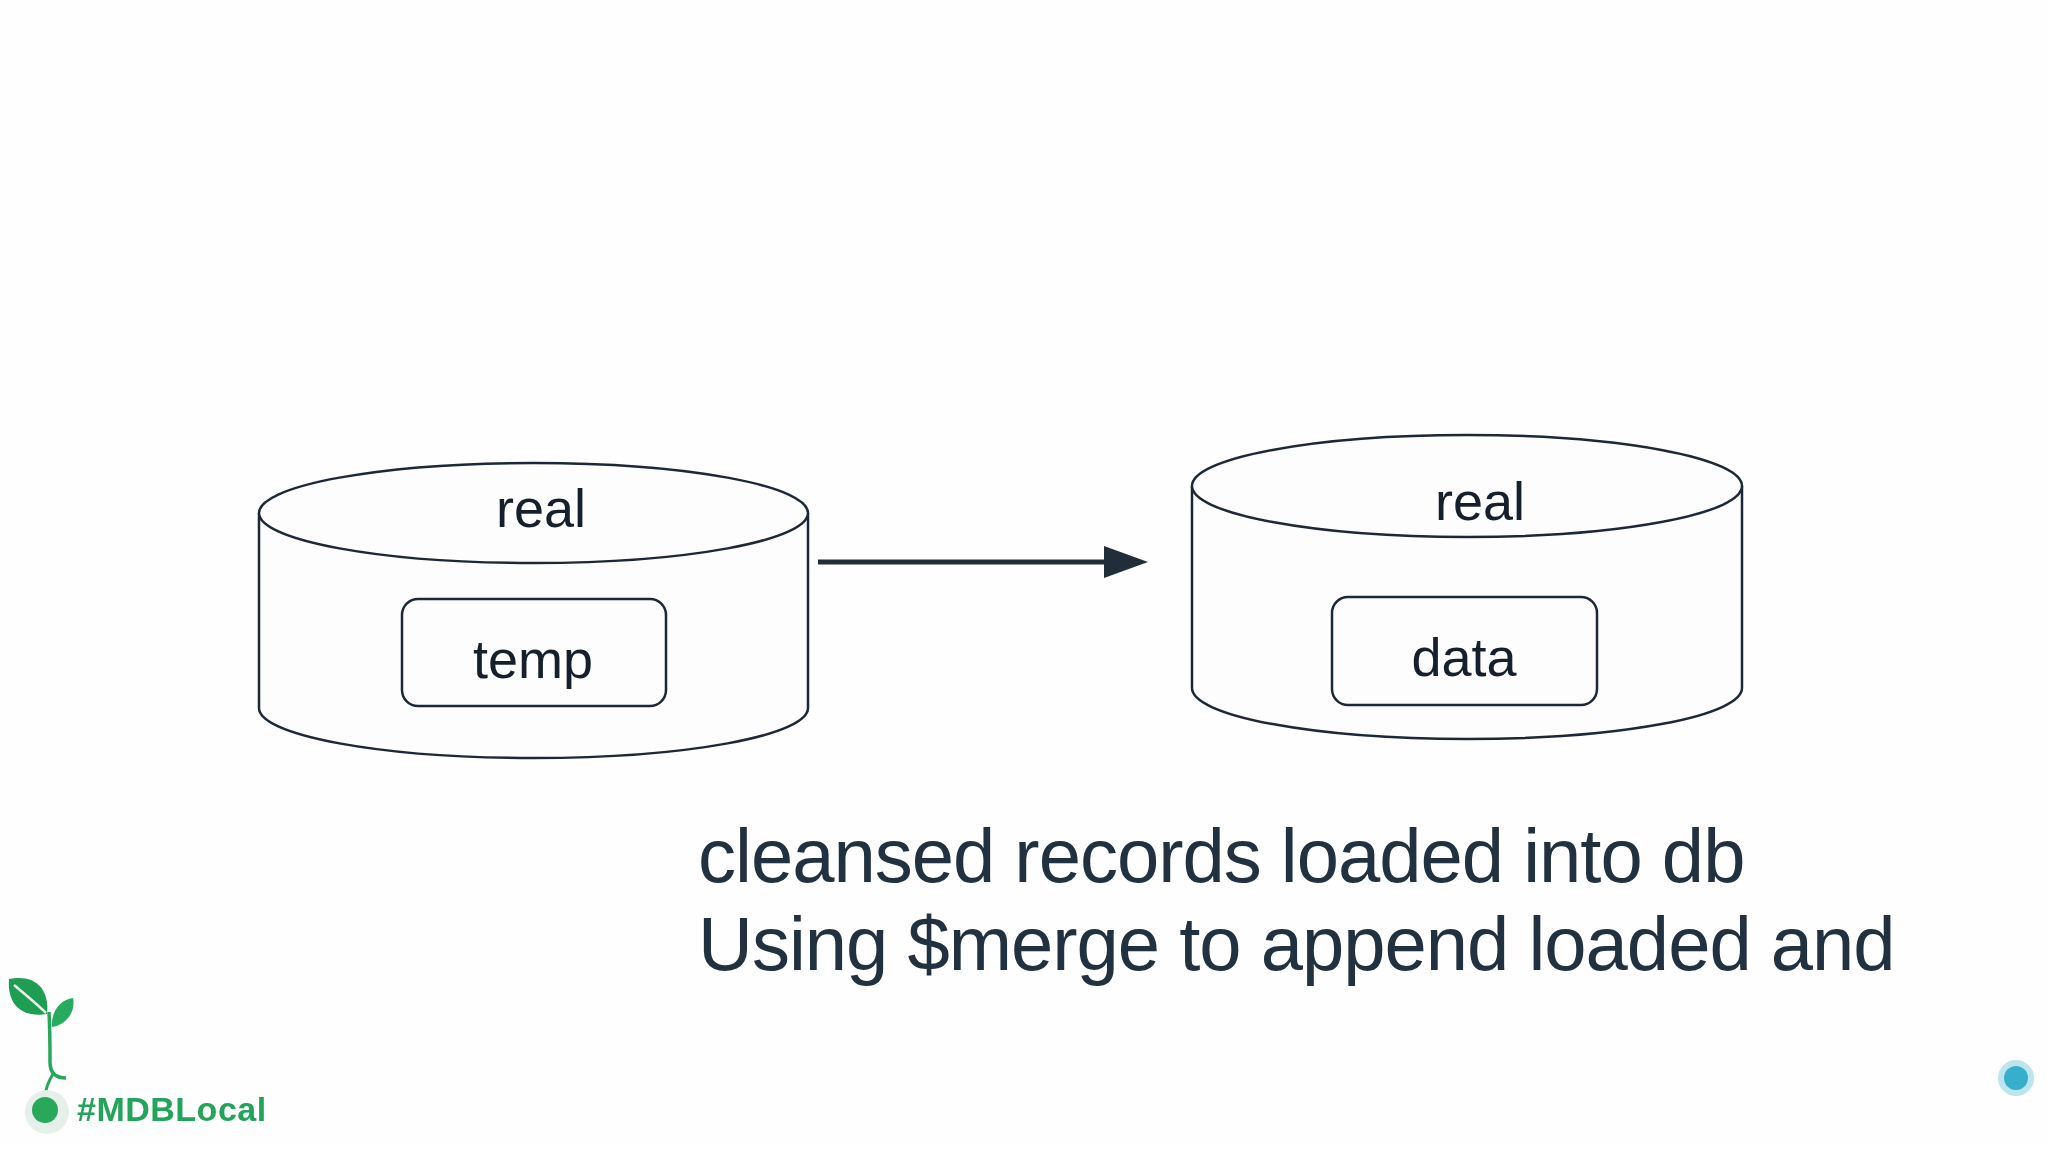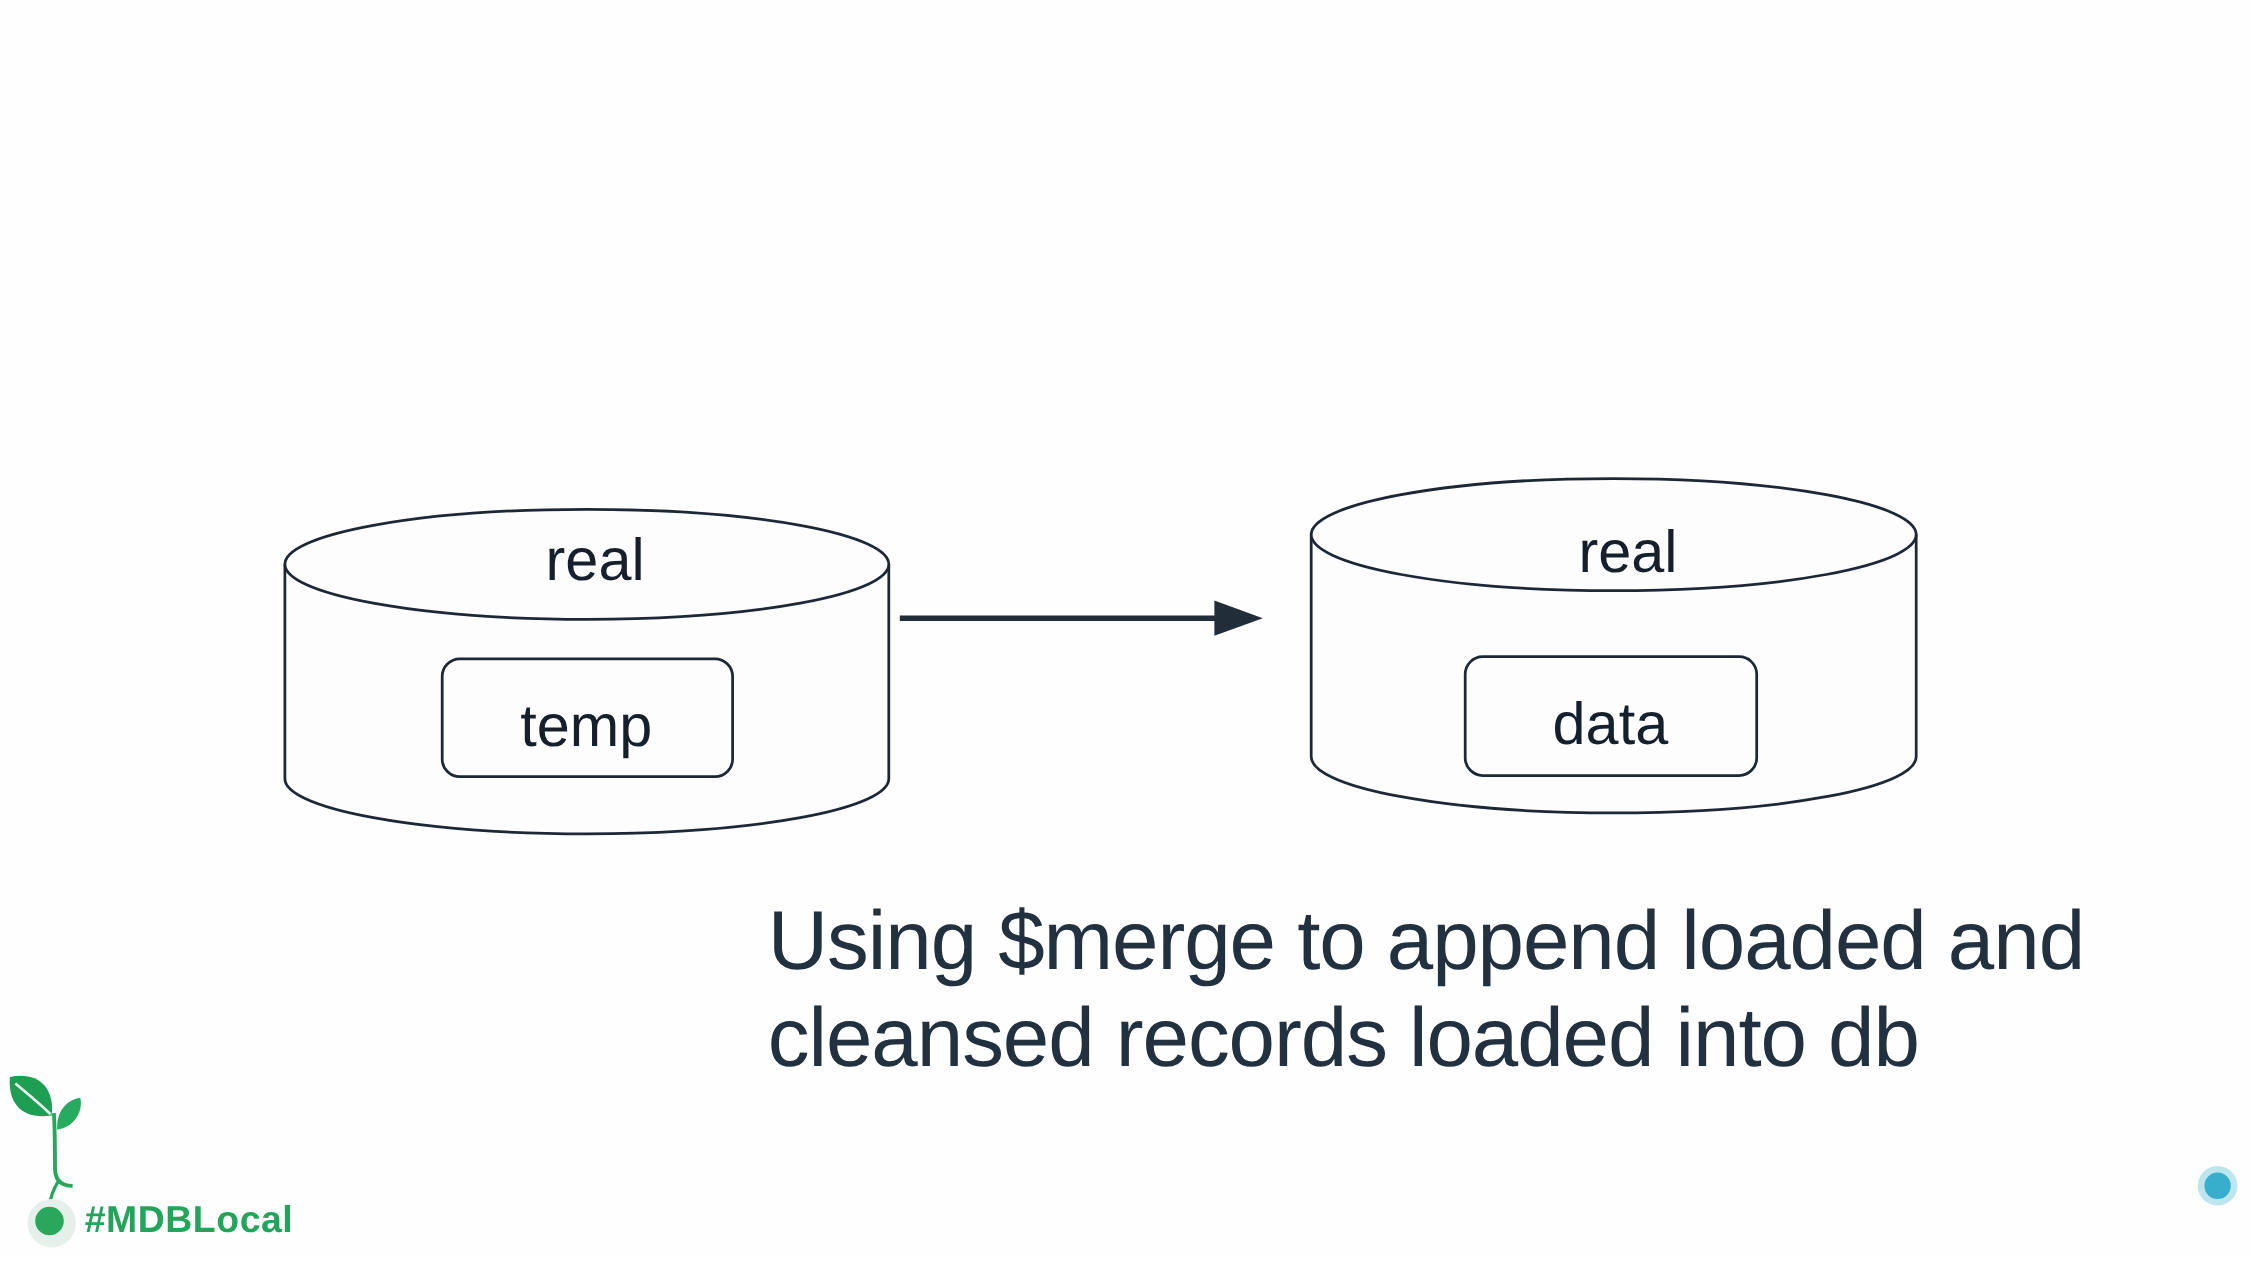--- a/index.html
+++ b/index.html
@@ -86,22 +86,22 @@
     <g>
       <path class="cyl-body" d="M1192 486 L1192 688 A275 51 0 0 0 1742 688 L1742 486"></path>
       <ellipse class="cyl-top" cx="1467" cy="486" rx="275" ry="51"></ellipse>
       <text class="db-label" x="1480" y="520">real</text>
       <rect class="coll-box" x="1332" y="597" width="265" height="108" rx="16"></rect>
       <text class="coll-label" x="1464" y="676">data</text>
     </g>
   </svg>
 
   <div class="caption">
+    <div>cleansed records loaded into db</div>
     <div>Using $merge to append loaded and</div>
-    <div>cleansed records loaded into db</div>
   </div>
 
   <svg class="footer-svg" viewBox="0 965 2048 187" aria-hidden="true">
     <defs>
       <linearGradient id="lineGrad" x1="0" y1="0" x2="1" y2="0">
         <stop offset="0" stop-color="#27a75c"></stop>
         <stop offset="0.55" stop-color="#2aa763"></stop>
         <stop offset="0.88" stop-color="#4db7ca"></stop>
         <stop offset="1" stop-color="#4db7ca"></stop>
       </linearGradient>

